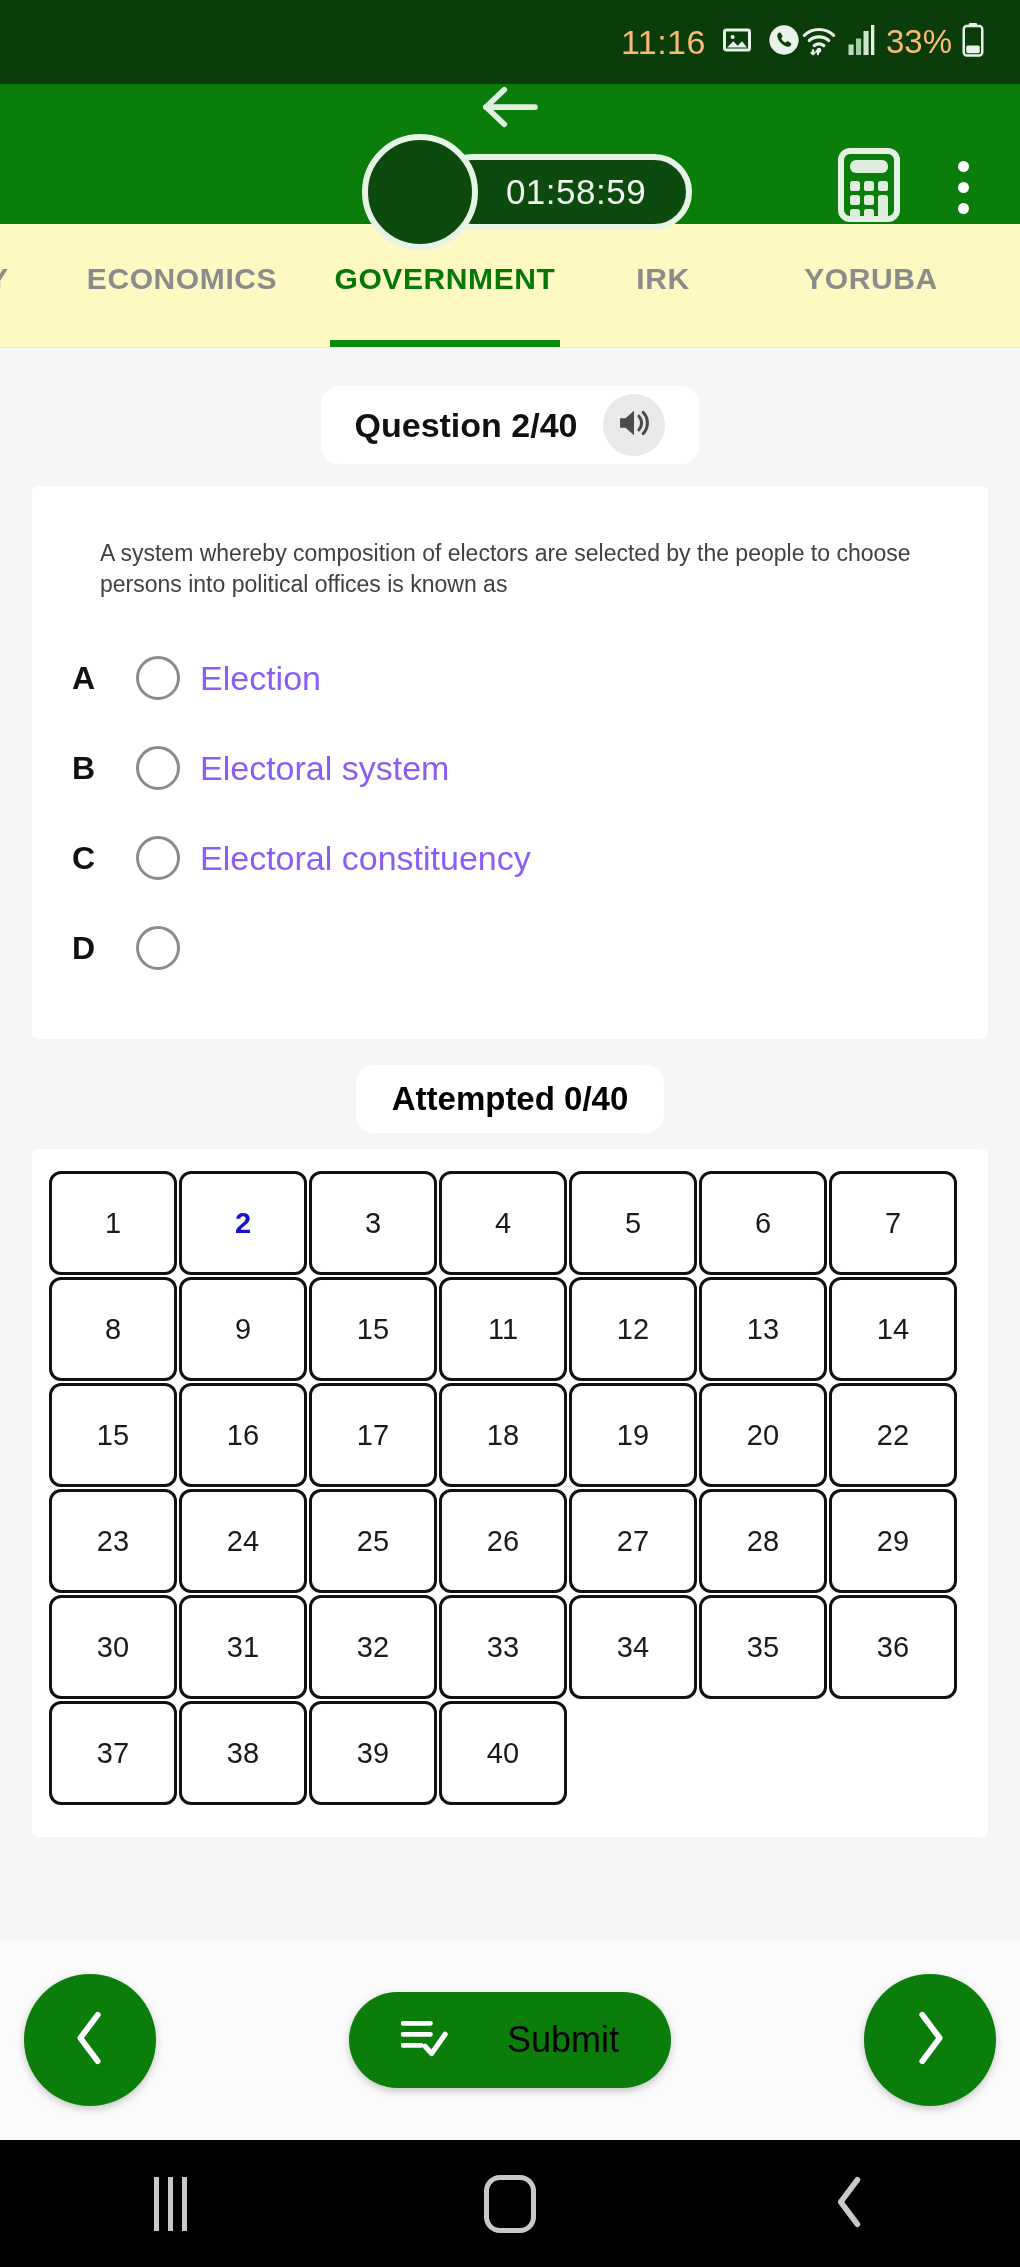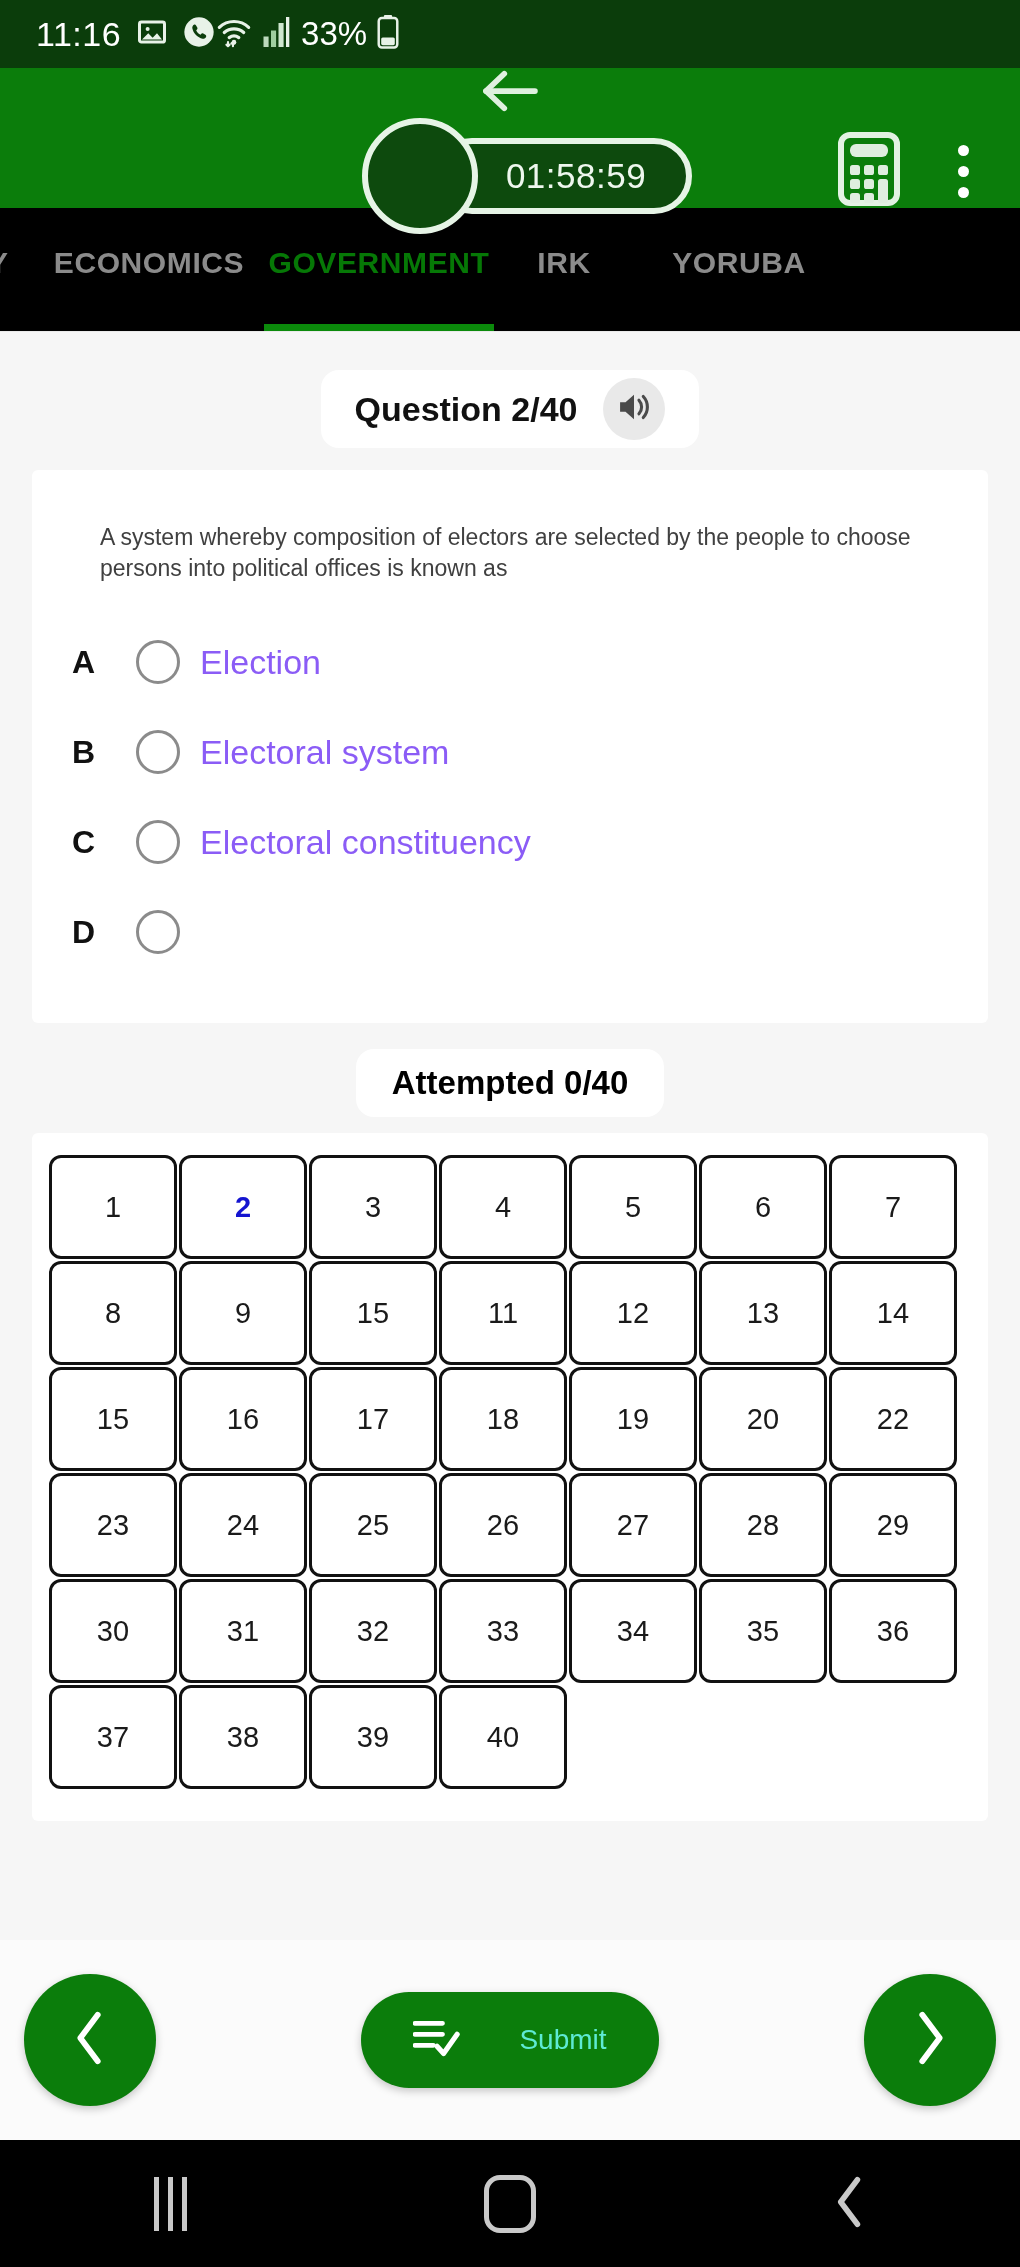--- a/index.html
+++ b/index.html
@@ -6,22 +6,22 @@
   html,body { width:1020px; height:2267px; }
   body {
     font-family:"Liberation Sans", sans-serif;
     background:#f4f4f4;
     overflow:hidden;
   }
   .screen { position:relative; width:1020px; height:2267px; background:#f6f6f6; }
 
   
   .statusbar {
-    height:68px; background:#0b3d0b; display:flex; align-items:center;
-    justify-content:flex-start; padding:0 36px; color:#ffffff;
+    height:84px; background:#0b3d0b; display:flex; align-items:center;
+    justify-content:flex-end; padding:0 36px; color:#fdba74;
   }
   .sb-left { display:flex; align-items:center; gap:16px; }
   .sb-time { font-size:34px; letter-spacing:.5px; }
   .sb-right { display:flex; align-items:center; gap:10px; }
   .sb-pct { font-size:33px; }
   .ico { display:block; }
 
   
   .appbar {
     height:140px; background:#0b7d0b; display:flex; align-items:center;
@@ -40,22 +40,22 @@
   }
   .timer-text { color:#eef7ee; font-size:35px; letter-spacing:.5px; padding-left:26px; }
   .appbar-right { margin-left:auto; display:flex; align-items:center; gap:34px; }
   .calc-btn { width:74px; height:74px; display:flex; align-items:center; justify-content:center; }
   .kebab { width:46px; height:74px; display:flex; flex-direction:column;
            align-items:center; justify-content:center; gap:10px; }
   .kebab i { width:11px; height:11px; border-radius:50%; background:#ffffff; display:block; }
 
   
   .tabbar {
-    height:124px; background:#000000; display:flex; align-items:stretch;
-    overflow:hidden; border-bottom:1px solid #eaeaea;
+    height:124px; background:#fef9c3; display:flex; align-items:stretch;
+    overflow:hidden; border-bottom:1px solid #eaeaea;gap:33px;
   }
   .tab {
     display:flex; align-items:flex-start; padding-top:38px; justify-content:center;
     font-size:30px; font-weight:bold; color:#8b8b8b; letter-spacing:.6px;
     position:relative; white-space:nowrap; flex:0 0 auto;
   }
   .tab.t0 { width:46px;  padding-left:0; justify-content:flex-start; margin-left:-12px; }
   .tab.t1 { width:230px; }
   .tab.t2 { width:230px; }
   .tab.t3 { width:140px; }
@@ -122,21 +122,21 @@
   .fab {
     width:132px; height:132px; border-radius:50%; background:#0b7d0b;
     display:flex; align-items:center; justify-content:center;
     box-shadow:0 3px 8px rgba(0,0,0,.22);
   }
   .submit {
     height:96px; padding:0 52px; border-radius:48px; background:#0b7d0b;
     display:flex; align-items:center; gap:22px;
     box-shadow:0 3px 8px rgba(0,0,0,.22);
   }
-  .submit-label { color:#5eead4; font-size:28px;margin-left:36px; }
+  .submit-label { color:#000000; font-size:36px;margin-left:36px; }
 
   
   .navbar {
     position:absolute; left:0; right:0; bottom:0; height:127px; background:#000;
     display:flex; align-items:center; justify-content:space-around;
   }
   .nav-btn { width:160px; height:127px; display:flex; align-items:center; justify-content:center; }
   .nav-recents { display:flex; gap:9px; }
   .nav-recents i { width:5px; height:54px; background:#c9c9c9; display:block; }
   .nav-home { width:52px; height:58px; border:5px solid #c9c9c9; border-radius:16px; }

